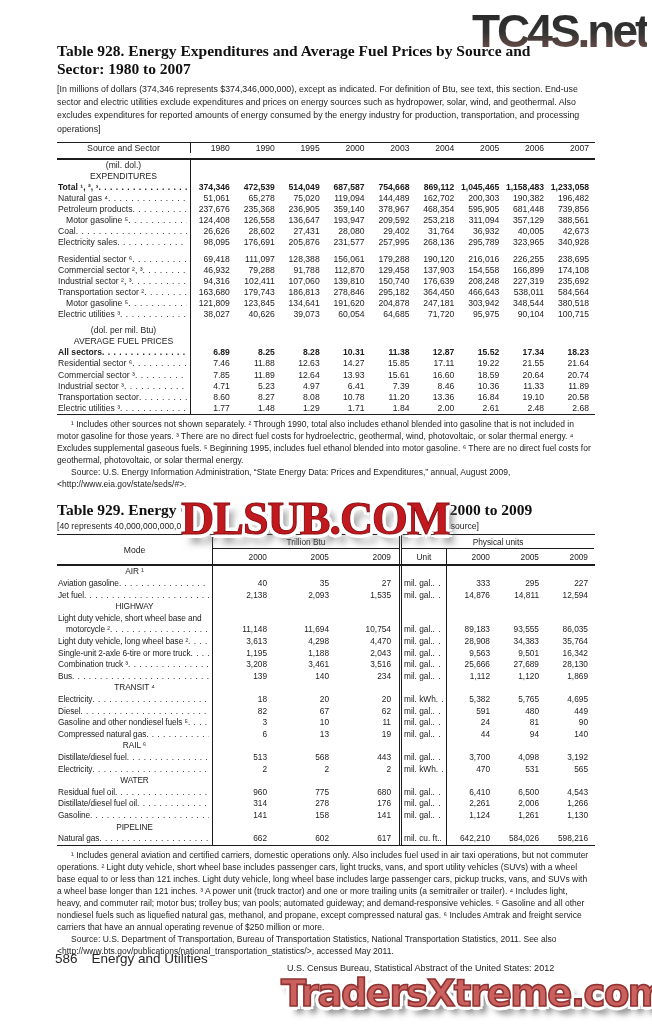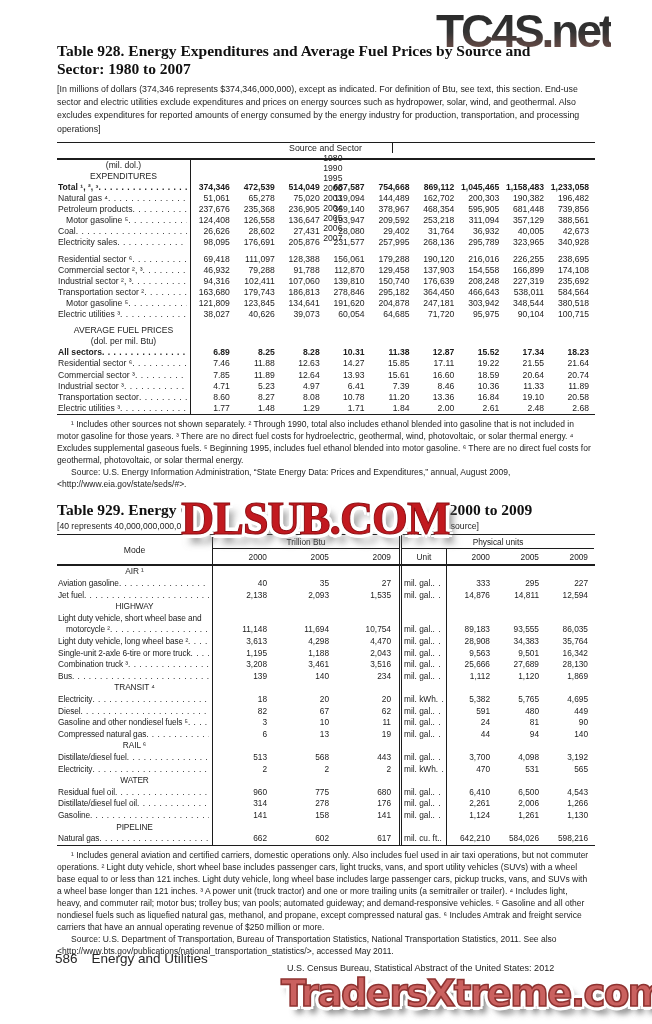--- a/index.html
+++ b/index.html
@@ -10,21 +10,21 @@
     font-family: "Liberation Sans", sans-serif; color: #1c1c1c;
   }
   .content { position: absolute; left: 57px; top: 42px; width: 538px; }
 
   
   .tbl-title { font-family: "Liberation Serif", serif; font-weight: bold; font-size: 15.5px; line-height: 18px; color:#111; }
   .headnote  { margin-top: 5px; font-size: 8.8px; line-height: 13.2px; width: 536px; }
 
   
   .t928 { margin-top: 6px; border-top: 1px solid #1c1c1c; border-bottom: 1px solid #1c1c1c; font-size: 8.6px; }
-  .t928-head { display: flex; border-bottom: 2px solid #1c1c1c; height: 17px; align-items: center; flex-direction: column; }
+  .t928-head { display: flex; border-bottom: 2px solid #1c1c1c; height: 17px; align-items: flex-start; }
   .h928-label { width: 134px; border-right: 1px solid #1c1c1c; display:flex; align-items:center; justify-content:center; font-size: 8.8px; }
   .h928-year  { width: 44.9px; text-align: right; padding-right: 6px; display:flex; align-items:center; justify-content:flex-end; }
   .t928 .row { display: flex; line-height: 11.1px; }
   .t928 .row.spacer { height: 5px; }
   .lab928 { width: 134px; border-right: 1px solid #1c1c1c; display: flex; padding: 0 3px 0 1px; min-height: 11.1px; }
   .lab928.center { justify-content: center; padding: 0; }
   .num928 { width: 44.9px; text-align: right; padding-right: 6px; }
   .bold { font-weight: bold; }
   .lt { white-space: nowrap; }
   .ind { padding-left: 8px; }
@@ -63,21 +63,21 @@
   .unit929 { width: 48px; border-left: 3px double #1c1c1c; border-right: 1px solid #1c1c1c; display:flex; padding: 0 2px; }
   .nump929 { width: 49px; text-align: right; padding-right: 6px; }
 
   
   .footer-left { position:absolute; left:55px; top:951px; font-size:13.5px; color:#262626;text-align:right; }
   .footer-left .pgnum { margin-right: 14px; }
   .imprint { position:absolute; left:287px; top:963px; font-size:9px; color:#1c1c1c; white-space:nowrap; }
 
   
   .wm-tc4s {
-    position:absolute; left:436px; top:4px; z-index:6; white-space:nowrap;
+    position:absolute; left:472px; top:4px; z-index:6; white-space:nowrap;
     font-family:"Liberation Sans", sans-serif; font-weight:bold; font-size:46px; letter-spacing:-3px;
     background:linear-gradient(180deg,#262626 0%,#333333 52%,#6e4f49 86%,#96766d 100%);
     -webkit-background-clip:text; background-clip:text; color:#333;
     -webkit-text-fill-color:transparent;
   }
   .wm-dlsub {
     position:absolute; left:124px; top:-9px; z-index:7; white-space:nowrap;
     font-family:"Liberation Serif", serif; font-weight:bold; font-size:46px; letter-spacing:-1px;
     color:#c2191f; -webkit-text-stroke:1px #8e0f14;
     text-shadow:
@@ -315,26 +315,26 @@
             <span class="num928">71,720</span>
             <span class="num928">95,975</span>
             <span class="num928">90,104</span>
             <span class="num928">100,715</span>
           </div>
           <div class="row spacer">
             <span class="lab928"></span>
           </div>
           <div class="row">
             <span class="lab928 center">
+              <span class="lt">(dol. per mil. Btu)</span>
+            </span>
+          </div>
+          <div class="row">
+            <span class="lab928 center">
               <span class="lt">AVERAGE FUEL PRICES</span>
-            </span>
-          </div>
-          <div class="row">
-            <span class="lab928 center">
-              <span class="lt">(dol. per mil. Btu)</span>
             </span>
           </div>
           <div class="row bold">
             <span class="lab928">
               <span class="lt">All sectors</span>
               <span class="dots"></span>
             </span>
             <span class="num928">6.89</span>
             <span class="num928">8.25</span>
             <span class="num928">8.28</span>

